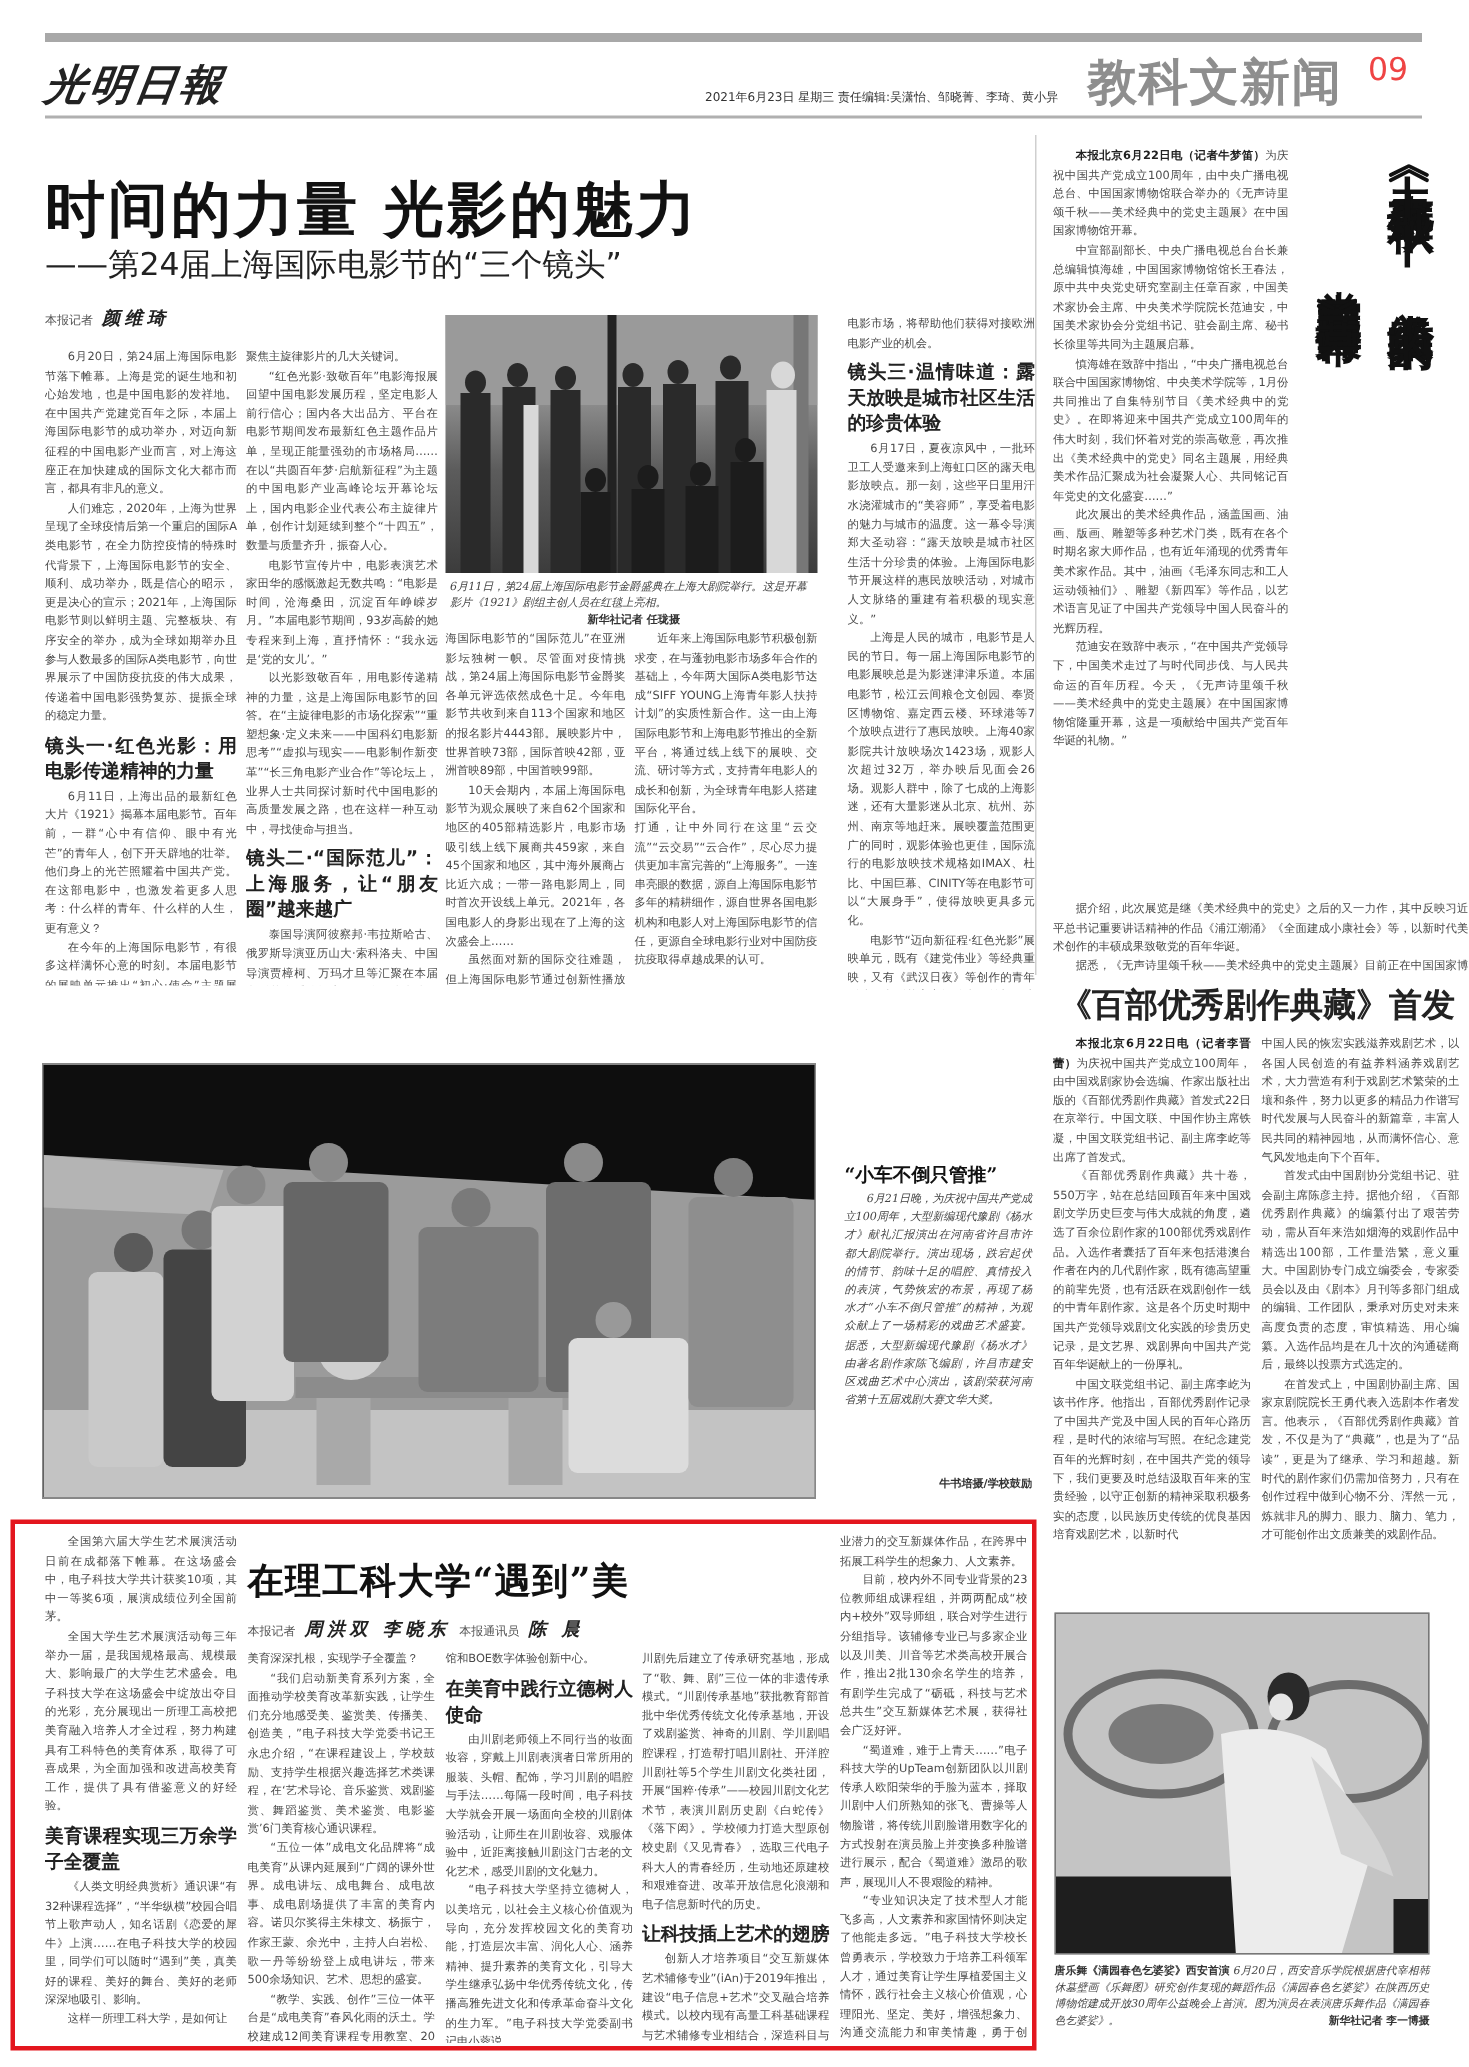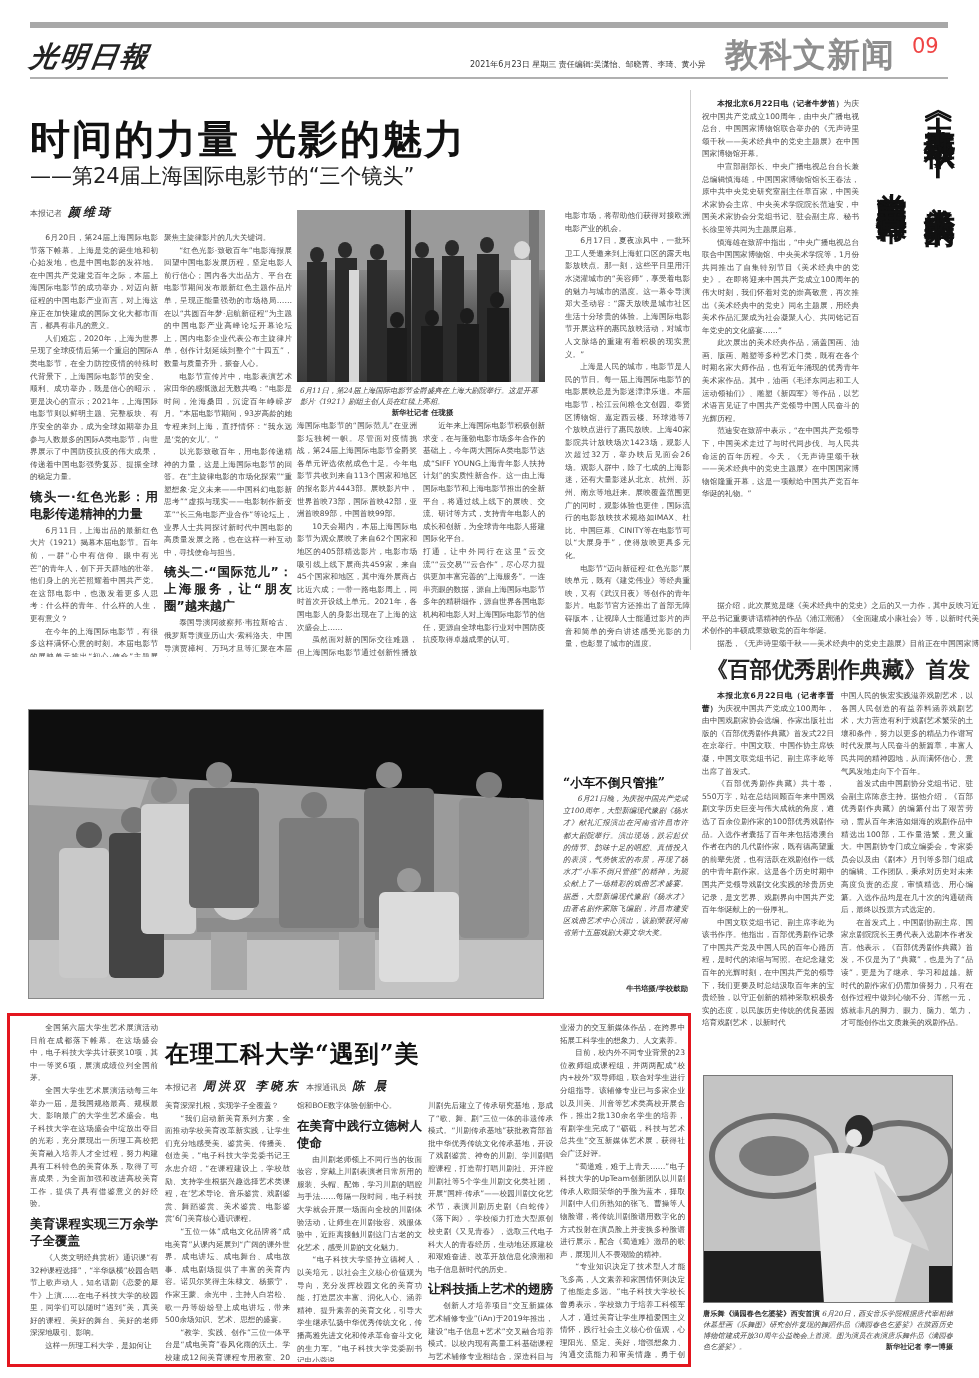--- a/index.html
+++ b/index.html
@@ -123,20 +123,21 @@
   <p>10天会期内，本届上海国际电影节为观众展映了来自62个国家和地区的405部精选影片，电影市场吸引线上线下展商共459家，来自45个国家和地区，其中海外展商占比近六成；一带一路电影周上，同时首次开设线上单元。2021年，各国电影人的身影出现在了上海的这次盛会上……</p>
   <p>虽然面对新的国际交往难题，但上海国际电影节通过创新性播放方式，坚持“打造国际影坛盛会、促进国际交流合作”，把人请来，把平台搭好，把渠道</p>
 </div>
 <div class="col" style="left:423px; top:420px; width:122px; height:240px;">
   <p>近年来上海国际电影节积极创新求变，在与蓬勃电影市场多年合作的基础上，今年两大国际A类电影节达成“SIFF YOUNG上海青年影人扶持计划”的实质性新合作。这一由上海国际电影节和上海电影节推出的全新平台，将通过线上线下的展映、交流、研讨等方式，支持青年电影人的成长和创新，为全球青年电影人搭建国际化平台。</p>
   <p style="text-indent:0">打通，让中外同行在这里“云交流”“云交易”“云合作”，尽心尽力提供更加丰富完善的“上海服务”。一连串亮眼的数据，源自上海国际电影节多年的精耕细作，源自世界各国电影机构和电影人对上海国际电影节的信任，更源自全球电影行业对中国防疫抗疫取得卓越成果的认可。</p>
 </div>
 
 <div class="col" style="left:553px; top:210px; width:125px; height:450px;margin-left:12px;">
   <p style="text-indent:0">电影市场，将帮助他们获得对接欧洲电影产业的机会。</p>
+  <p class="subhead">镜头三·温情味道：露天放映是城市社区生活的珍贵体验</p>
   <p>6月17日，夏夜凉风中，一批环卫工人受邀来到上海虹口区的露天电影放映点。那一刻，这些平日里用汗水浇灌城市的“美容师”，享受着电影的魅力与城市的温度。这一幕令导演郑大圣动容：“露天放映是城市社区生活十分珍贵的体验。上海国际电影节开展这样的惠民放映活动，对城市人文脉络的重建有着积极的现实意义。”</p>
   <p>上海是人民的城市，电影节是人民的节日。每一届上海国际电影节的电影展映总是为影迷津津乐道。本届电影节，松江云间粮仓文创园、奉贤区博物馆、嘉定西云楼、环球港等7个放映点进行了惠民放映。上海40家影院共计放映场次1423场，观影人次超过32万，举办映后见面会26场。观影人群中，除了七成的上海影迷，还有大量影迷从北京、杭州、苏州、南京等地赶来。展映覆盖范围更广的同时，观影体验也更佳，国际流行的电影放映技术规格如IMAX、杜比、中国巨幕、CINITY等在电影节可以“大展身手”，使得放映更具多元化。</p>
   <p>电影节“迈向新征程·红色光影”展映单元，既有《建党伟业》等经典重映，又有《武汉日夜》等创作的青年影片。电影节官方还推出了首部无障碍版本，让视障人士能通过影片的声音和简单的旁白讲述感受光影的力量，也彰显了城市的温度。</p>
 
 </div>
 
 <div class="divider-v" style="left:690px; top:90px; height:560px;"></div>
 
 <div class="col" style="left:702px; top:98px; width:157px; height:500px;">
   <p><b style="color:#222;">本报北京6月22日电（记者牛梦笛）</b><span>为庆祝中国共产党成立100周年，由中央广播电视总台、中国国家博物馆联合举办的《无声诗里颂千秋——美术经典中的党史主题展》在中国国家博物馆开幕。</span></p>

